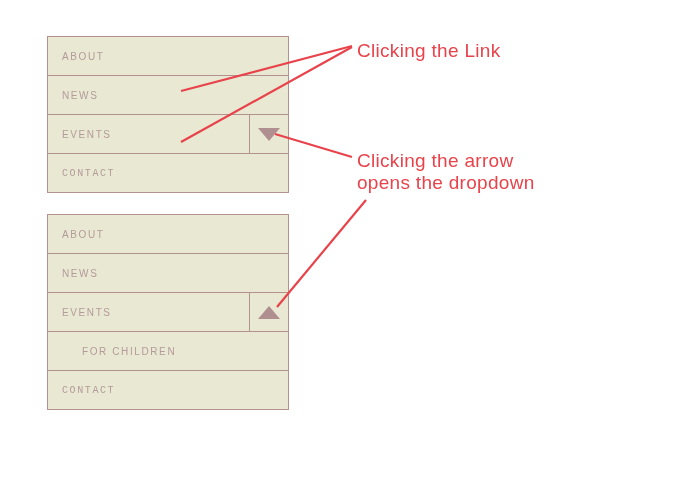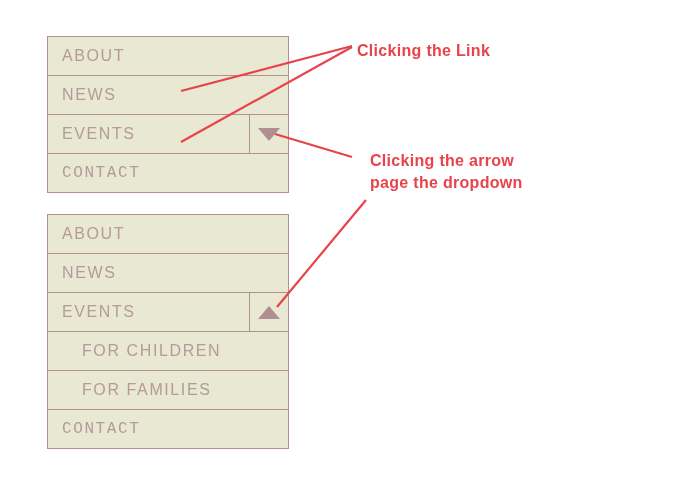--- a/index.html
+++ b/index.html
@@ -57,21 +57,21 @@
   .menu-row:last-child {
     border-bottom: none;
     font-family: Liberation Mono, monospace;
   }
 
   .menu-label {
     flex: 1 1 auto;
     display: flex;
     align-items: center;
     padding-left: 14px;
-    font-size: 16px;
+    font-size: 10px;
     letter-spacing: 1.6px;
     color: #b59a9a;
     font-weight: 400;
     white-space: nowrap;
   }
   .menu-label.sub {
     padding-left: 34px;
     text-align: right;
   }
 
@@ -94,29 +94,29 @@
     border-top: 13px solid #b08f90;
   }
   .tri-up {
     border-bottom: 13px solid #b08f90;
   }
 
   
   .note {
     position: absolute;
     color: #e8434b;
-    font-size: 16px;
-    font-weight: bold;
+    font-size: 19px;
+    font-weight: normal;
     line-height: 22px;
     letter-spacing: 0.3px;
     white-space: nowrap;
     z-index: 6;
   }
   #note-link  { left: 357px; top: 40px; }
-  #note-arrow { left: 370px; top: 150px; }
+  #note-arrow { left: 357px; top: 150px; }
 </style>
 </head>
 <body>
 
 <div id="canvas">
 
   <div class="menu" id="menu-collapsed">
 
     <div class="menu-row">
       <div class="menu-label">ABOUT</div>
@@ -154,23 +154,20 @@
       <div class="arrow-cell">
         <div class="tri tri-up"></div>
       </div>
     </div>
 
     <div class="menu-row">
       <div class="menu-label sub">FOR CHILDREN</div>
     </div>
 
 
-    <div class="menu-row">
-      <div class="menu-label sub">FOR FAMILIES</div>
-    </div>
 
     <div class="menu-row">
       <div class="menu-label">CONTACT</div>
     </div>
 
   </div>
 
   <svg id="annotation-layer" viewBox="0 0 700 500" xmlns="http://www.w3.org/2000/svg">
 
     <line x1="181" y1="91" x2="352" y2="46" stroke="#e8434b" stroke-width="2.2"></line>
@@ -181,16 +178,16 @@
 
     <line x1="277" y1="307" x2="366" y2="200" stroke="#e8434b" stroke-width="2.2"></line>
   </svg>
 
   <div class="note" id="note-link">
     <div>Clicking the Link</div>
   </div>
 
   <div class="note" id="note-arrow">
     <div>Clicking the arrow</div>
-    <div>page the dropdown</div>
+    <div>opens the dropdown</div>
   </div>
 
 </div>
 
 </body></html>

